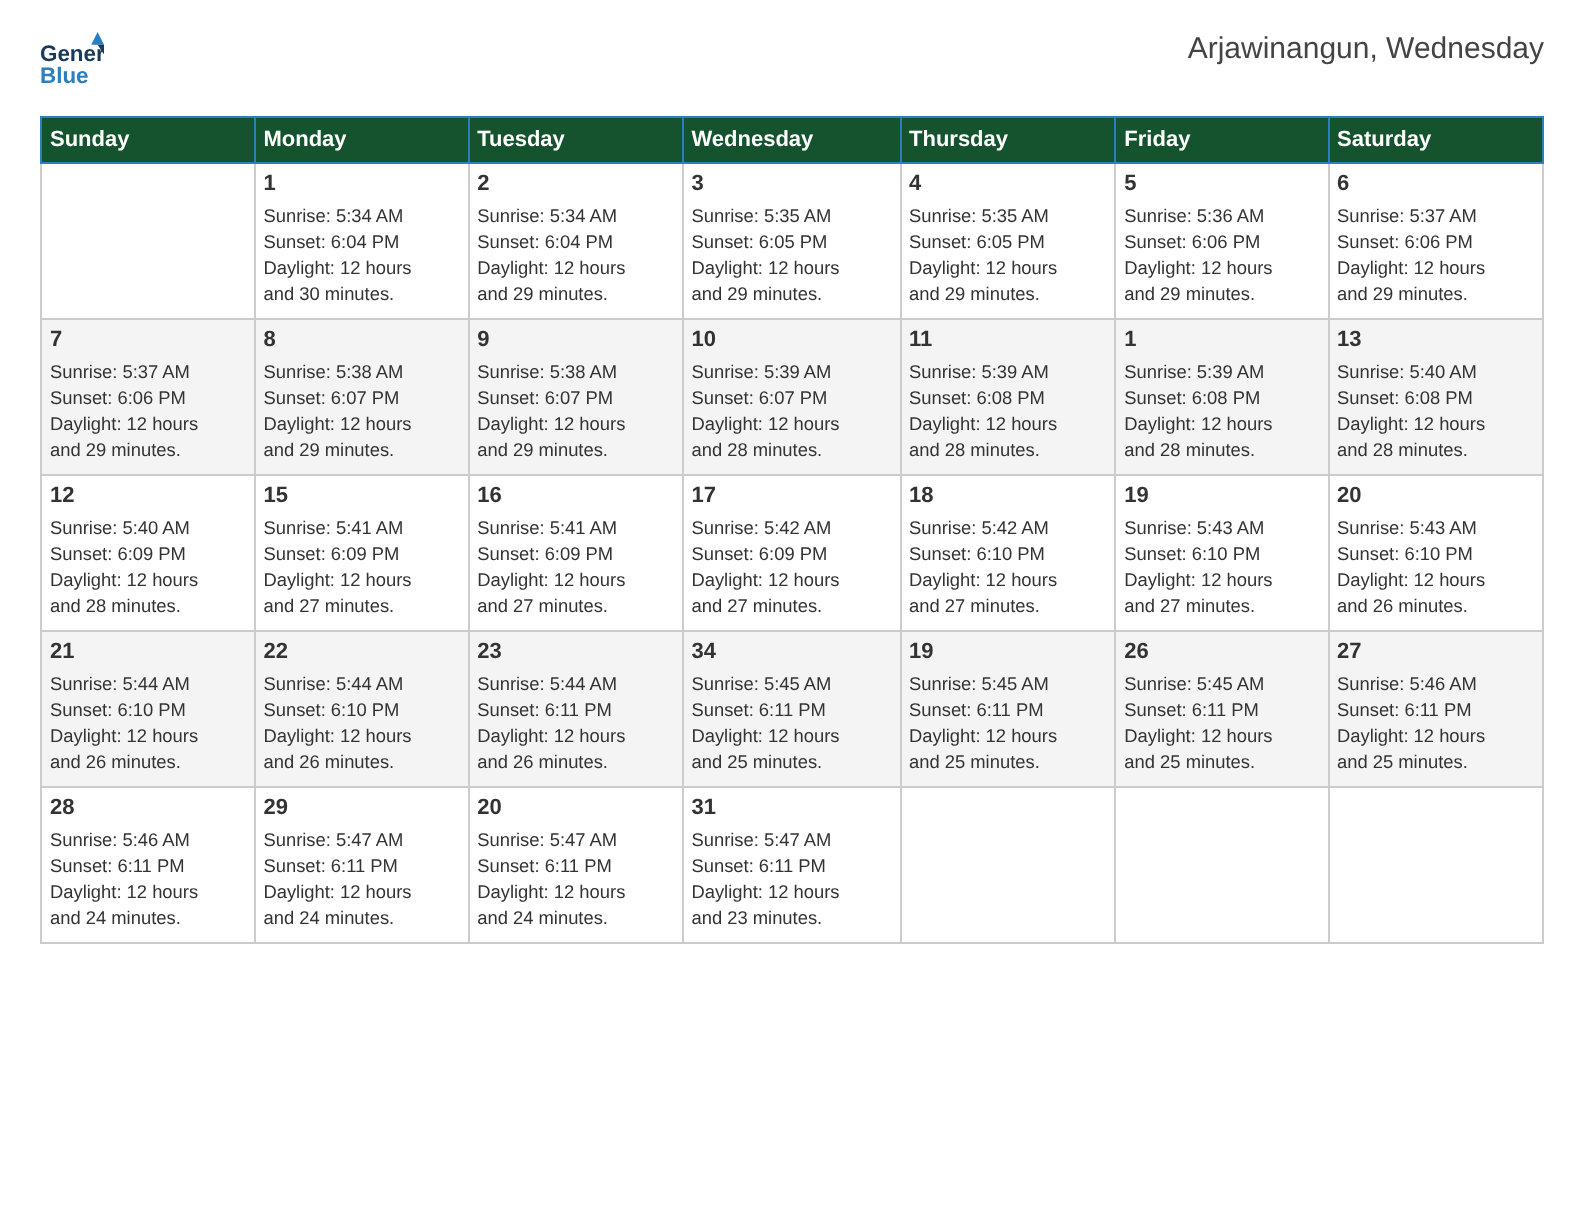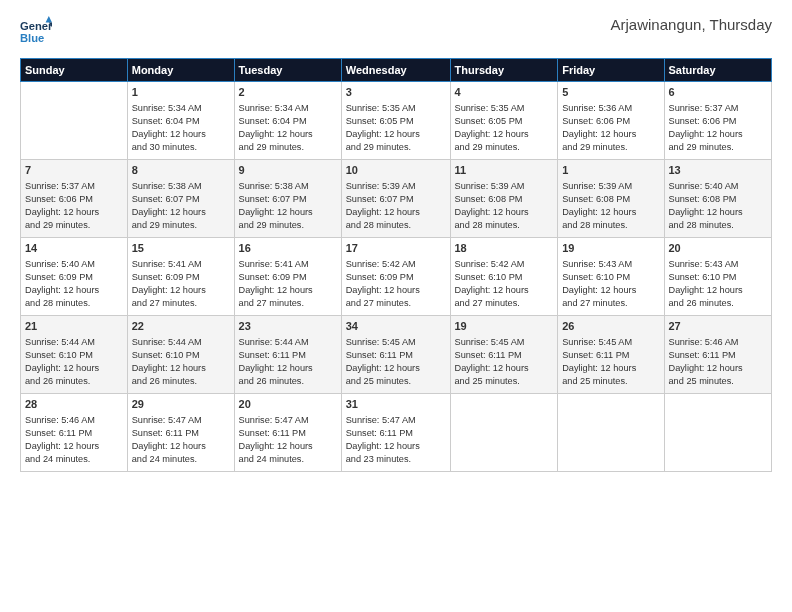--- a/index.html
+++ b/index.html
@@ -42,21 +42,21 @@
     .location {
       font-size: 15px;
       color: #444;
     }
     table {
       width: 100%;
       border-collapse: collapse;
       font-size: 9.5px;
     }
     thead tr th {
-      background: #0f172a;
+      background: #14532d;
       color: #fff;
       padding: 5px 4px;
       text-align: left;
       font-size: 11px;
       font-weight: bold;
       border: 1px solid #2a7fc1;
       margin-left: 16px;
     }
     tbody tr td {
       border: 1px solid #ccc;
@@ -91,21 +91,21 @@
   <div class="header">
     <div class="logo">
       <svg class="logo-icon" viewBox="0 0 40 40">
         <text x="0" y="18" font-size="14" font-weight="bold" fill="#1a3a5c" font-family="Arial">General</text>
         <text x="0" y="32" font-size="14" font-weight="bold" fill="#2a7fc1" font-family="Arial">Blue</text>
         <polygon points="32,8 40,8 36,0" fill="#2a7fc1"></polygon>
         <polygon points="36,8 40,14 40,8" fill="#1a3a5c"></polygon>
       </svg>
     </div>
     <div class="title-block">
-      <div class="location">Arjawinangun, Thursday</div>
+      <div class="location">Arjawinangun, Wednesday</div>
     </div>
   </div>
 
   <table>
     <thead>
       <tr>
       <th>Sunday</th>
           <th>Monday</th>
           <th>Tuesday</th>
           <th>Wednesday</th>
@@ -127,21 +127,21 @@
         <tr>
           <td><span class="day-num">7</span>Sunrise: 5:37 AM<br>Sunset: 6:06 PM<br>Daylight: 12 hours<br>and 29 minutes.<br></td>
           <td><span class="day-num">8</span>Sunrise: 5:38 AM<br>Sunset: 6:07 PM<br>Daylight: 12 hours<br>and 29 minutes.<br></td>
           <td><span class="day-num">9</span>Sunrise: 5:38 AM<br>Sunset: 6:07 PM<br>Daylight: 12 hours<br>and 29 minutes.<br></td>
           <td><span class="day-num">10</span>Sunrise: 5:39 AM<br>Sunset: 6:07 PM<br>Daylight: 12 hours<br>and 28 minutes.<br></td>
           <td><span class="day-num">11</span>Sunrise: 5:39 AM<br>Sunset: 6:08 PM<br>Daylight: 12 hours<br>and 28 minutes.<br></td>
           <td><span class="day-num">1</span>Sunrise: 5:39 AM<br>Sunset: 6:08 PM<br>Daylight: 12 hours<br>and 28 minutes.<br></td>
           <td><span class="day-num">13</span>Sunrise: 5:40 AM<br>Sunset: 6:08 PM<br>Daylight: 12 hours<br>and 28 minutes.<br></td>
         </tr>
         <tr>
-          <td><span class="day-num">14</span>Sunrise: 5:40 AM<br>Sunset: 6:09 PM<br>Daylight: 12 hours<br>and 28 minutes.<br></td>
+          <td><span class="day-num">12</span>Sunrise: 5:40 AM<br>Sunset: 6:09 PM<br>Daylight: 12 hours<br>and 28 minutes.<br></td>
           <td><span class="day-num">15</span>Sunrise: 5:41 AM<br>Sunset: 6:09 PM<br>Daylight: 12 hours<br>and 27 minutes.<br></td>
           <td><span class="day-num">16</span>Sunrise: 5:41 AM<br>Sunset: 6:09 PM<br>Daylight: 12 hours<br>and 27 minutes.<br></td>
           <td><span class="day-num">17</span>Sunrise: 5:42 AM<br>Sunset: 6:09 PM<br>Daylight: 12 hours<br>and 27 minutes.<br></td>
           <td><span class="day-num">18</span>Sunrise: 5:42 AM<br>Sunset: 6:10 PM<br>Daylight: 12 hours<br>and 27 minutes.<br></td>
           <td><span class="day-num">19</span>Sunrise: 5:43 AM<br>Sunset: 6:10 PM<br>Daylight: 12 hours<br>and 27 minutes.<br></td>
           <td><span class="day-num">20</span>Sunrise: 5:43 AM<br>Sunset: 6:10 PM<br>Daylight: 12 hours<br>and 26 minutes.<br></td>
         </tr>
         <tr>
           <td><span class="day-num">21</span>Sunrise: 5:44 AM<br>Sunset: 6:10 PM<br>Daylight: 12 hours<br>and 26 minutes.<br></td>
           <td><span class="day-num">22</span>Sunrise: 5:44 AM<br>Sunset: 6:10 PM<br>Daylight: 12 hours<br>and 26 minutes.<br></td>

